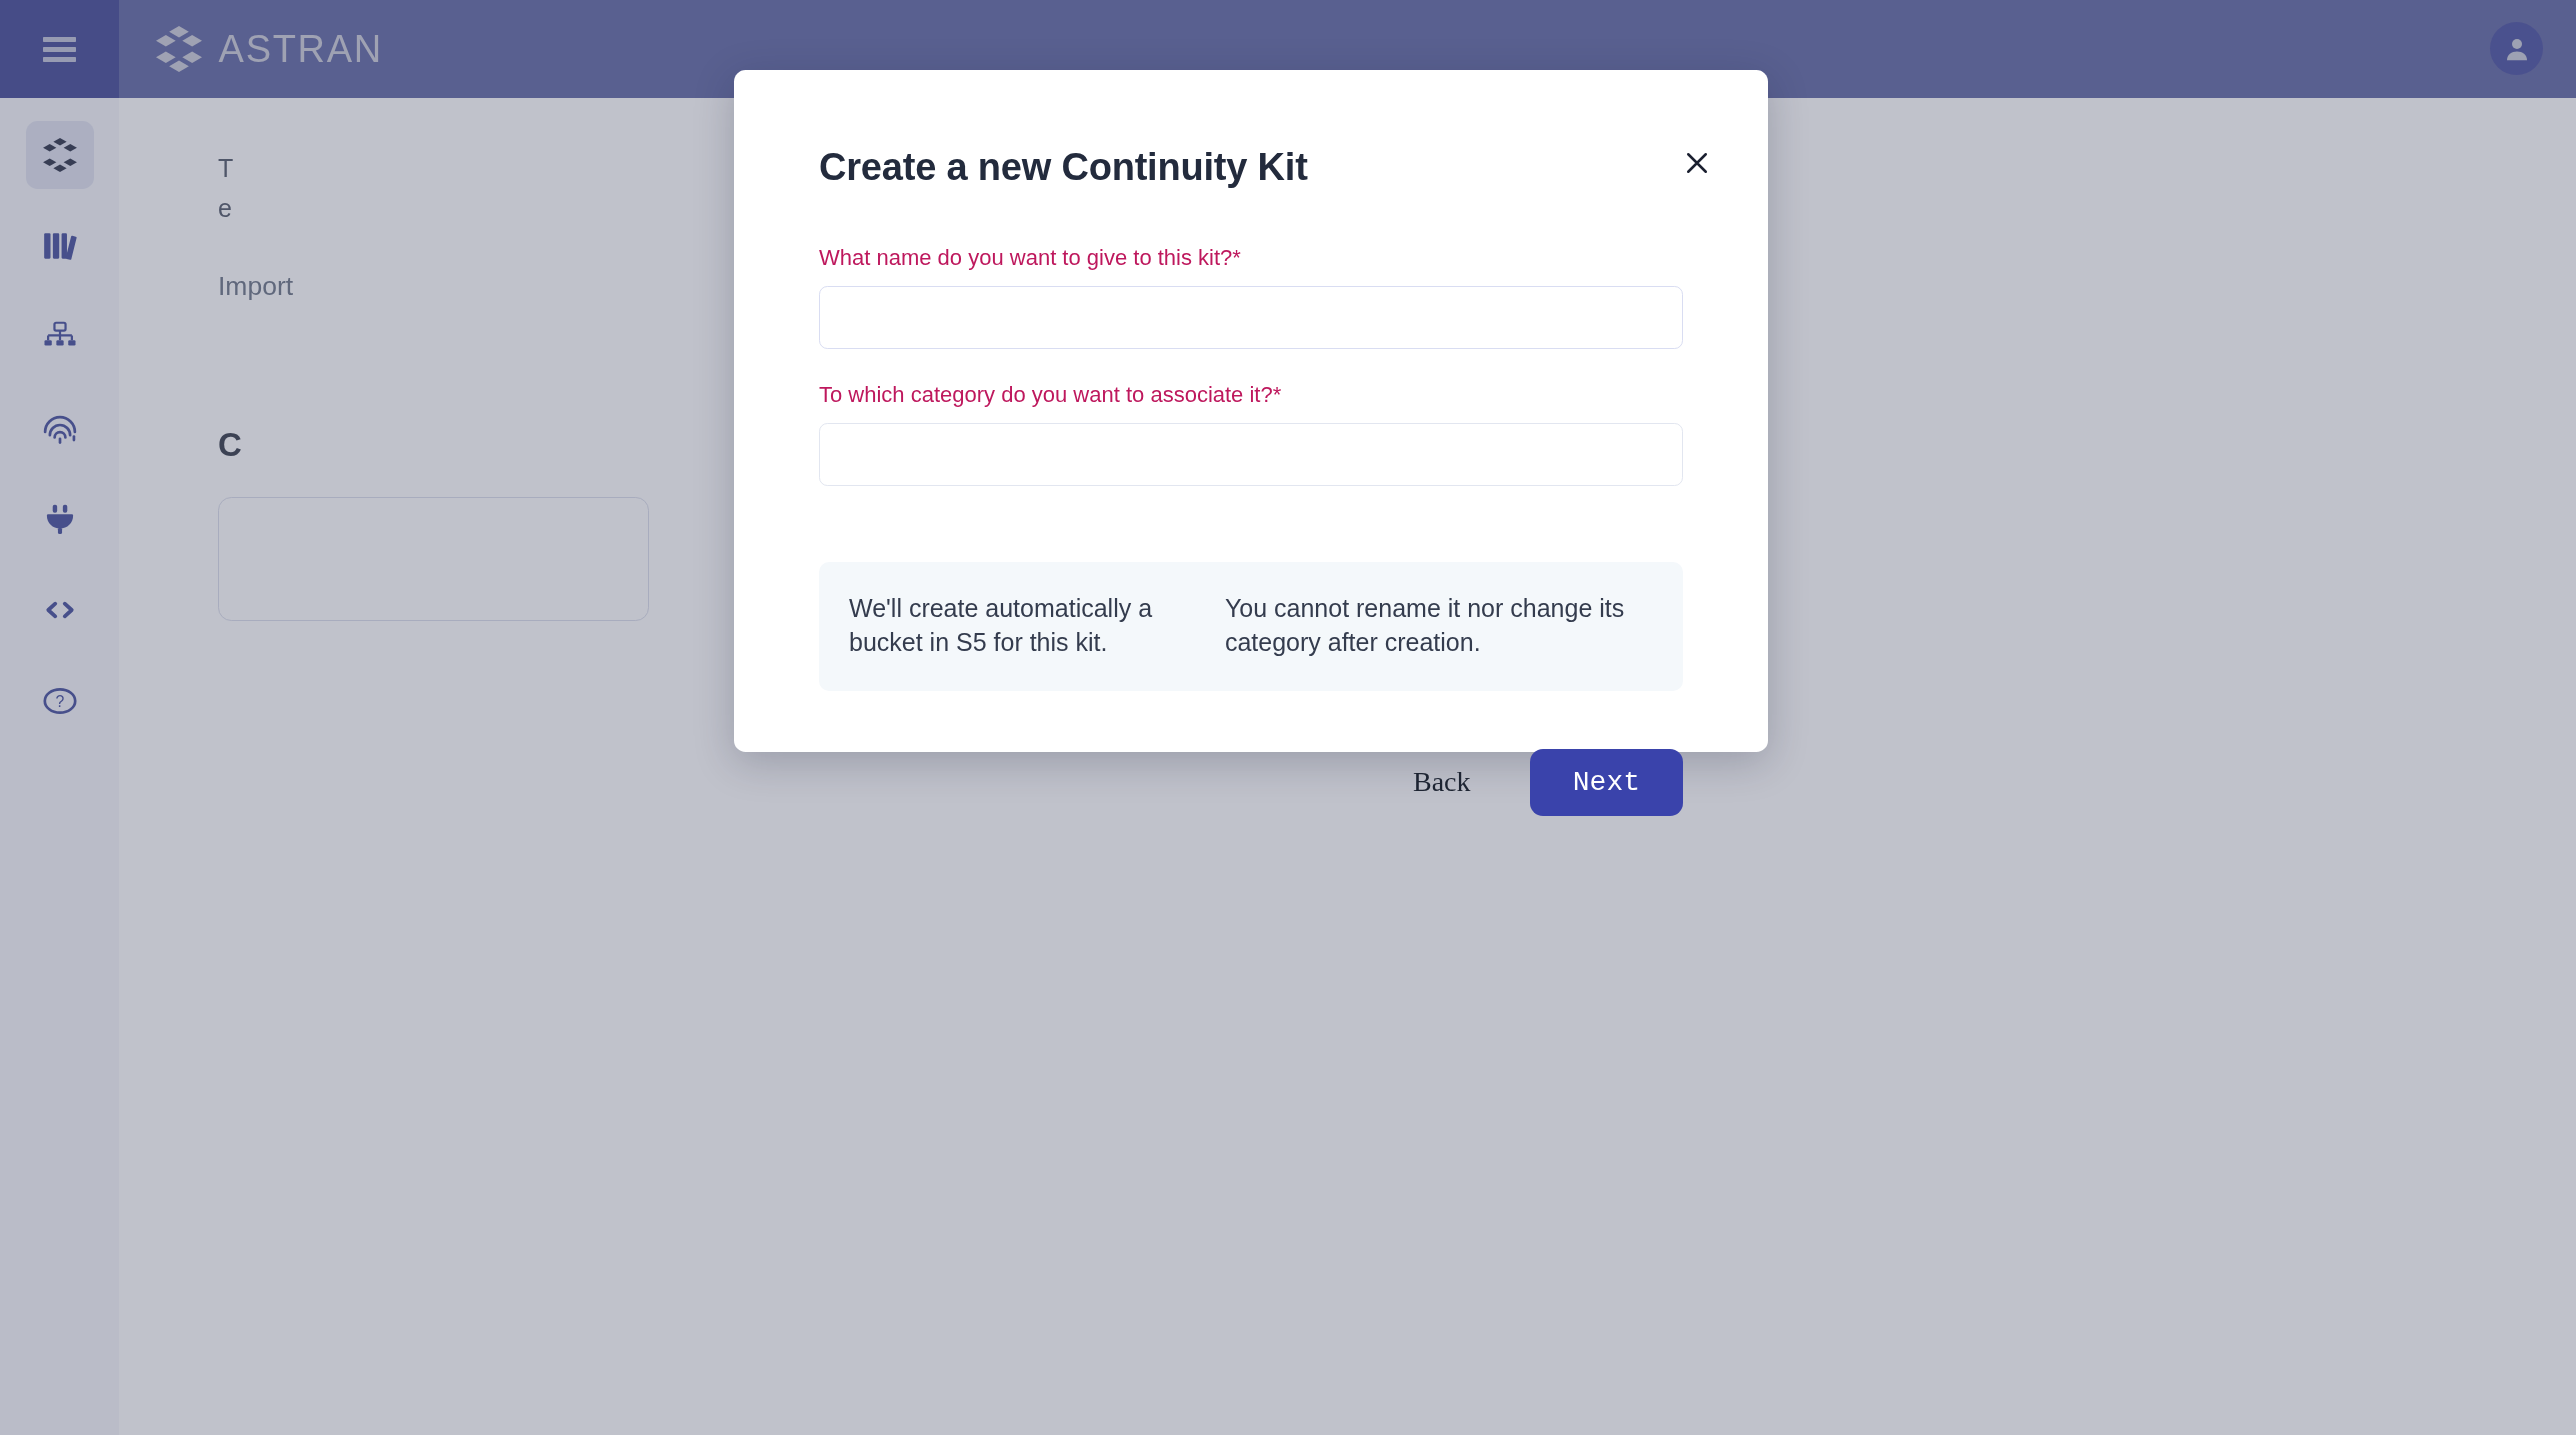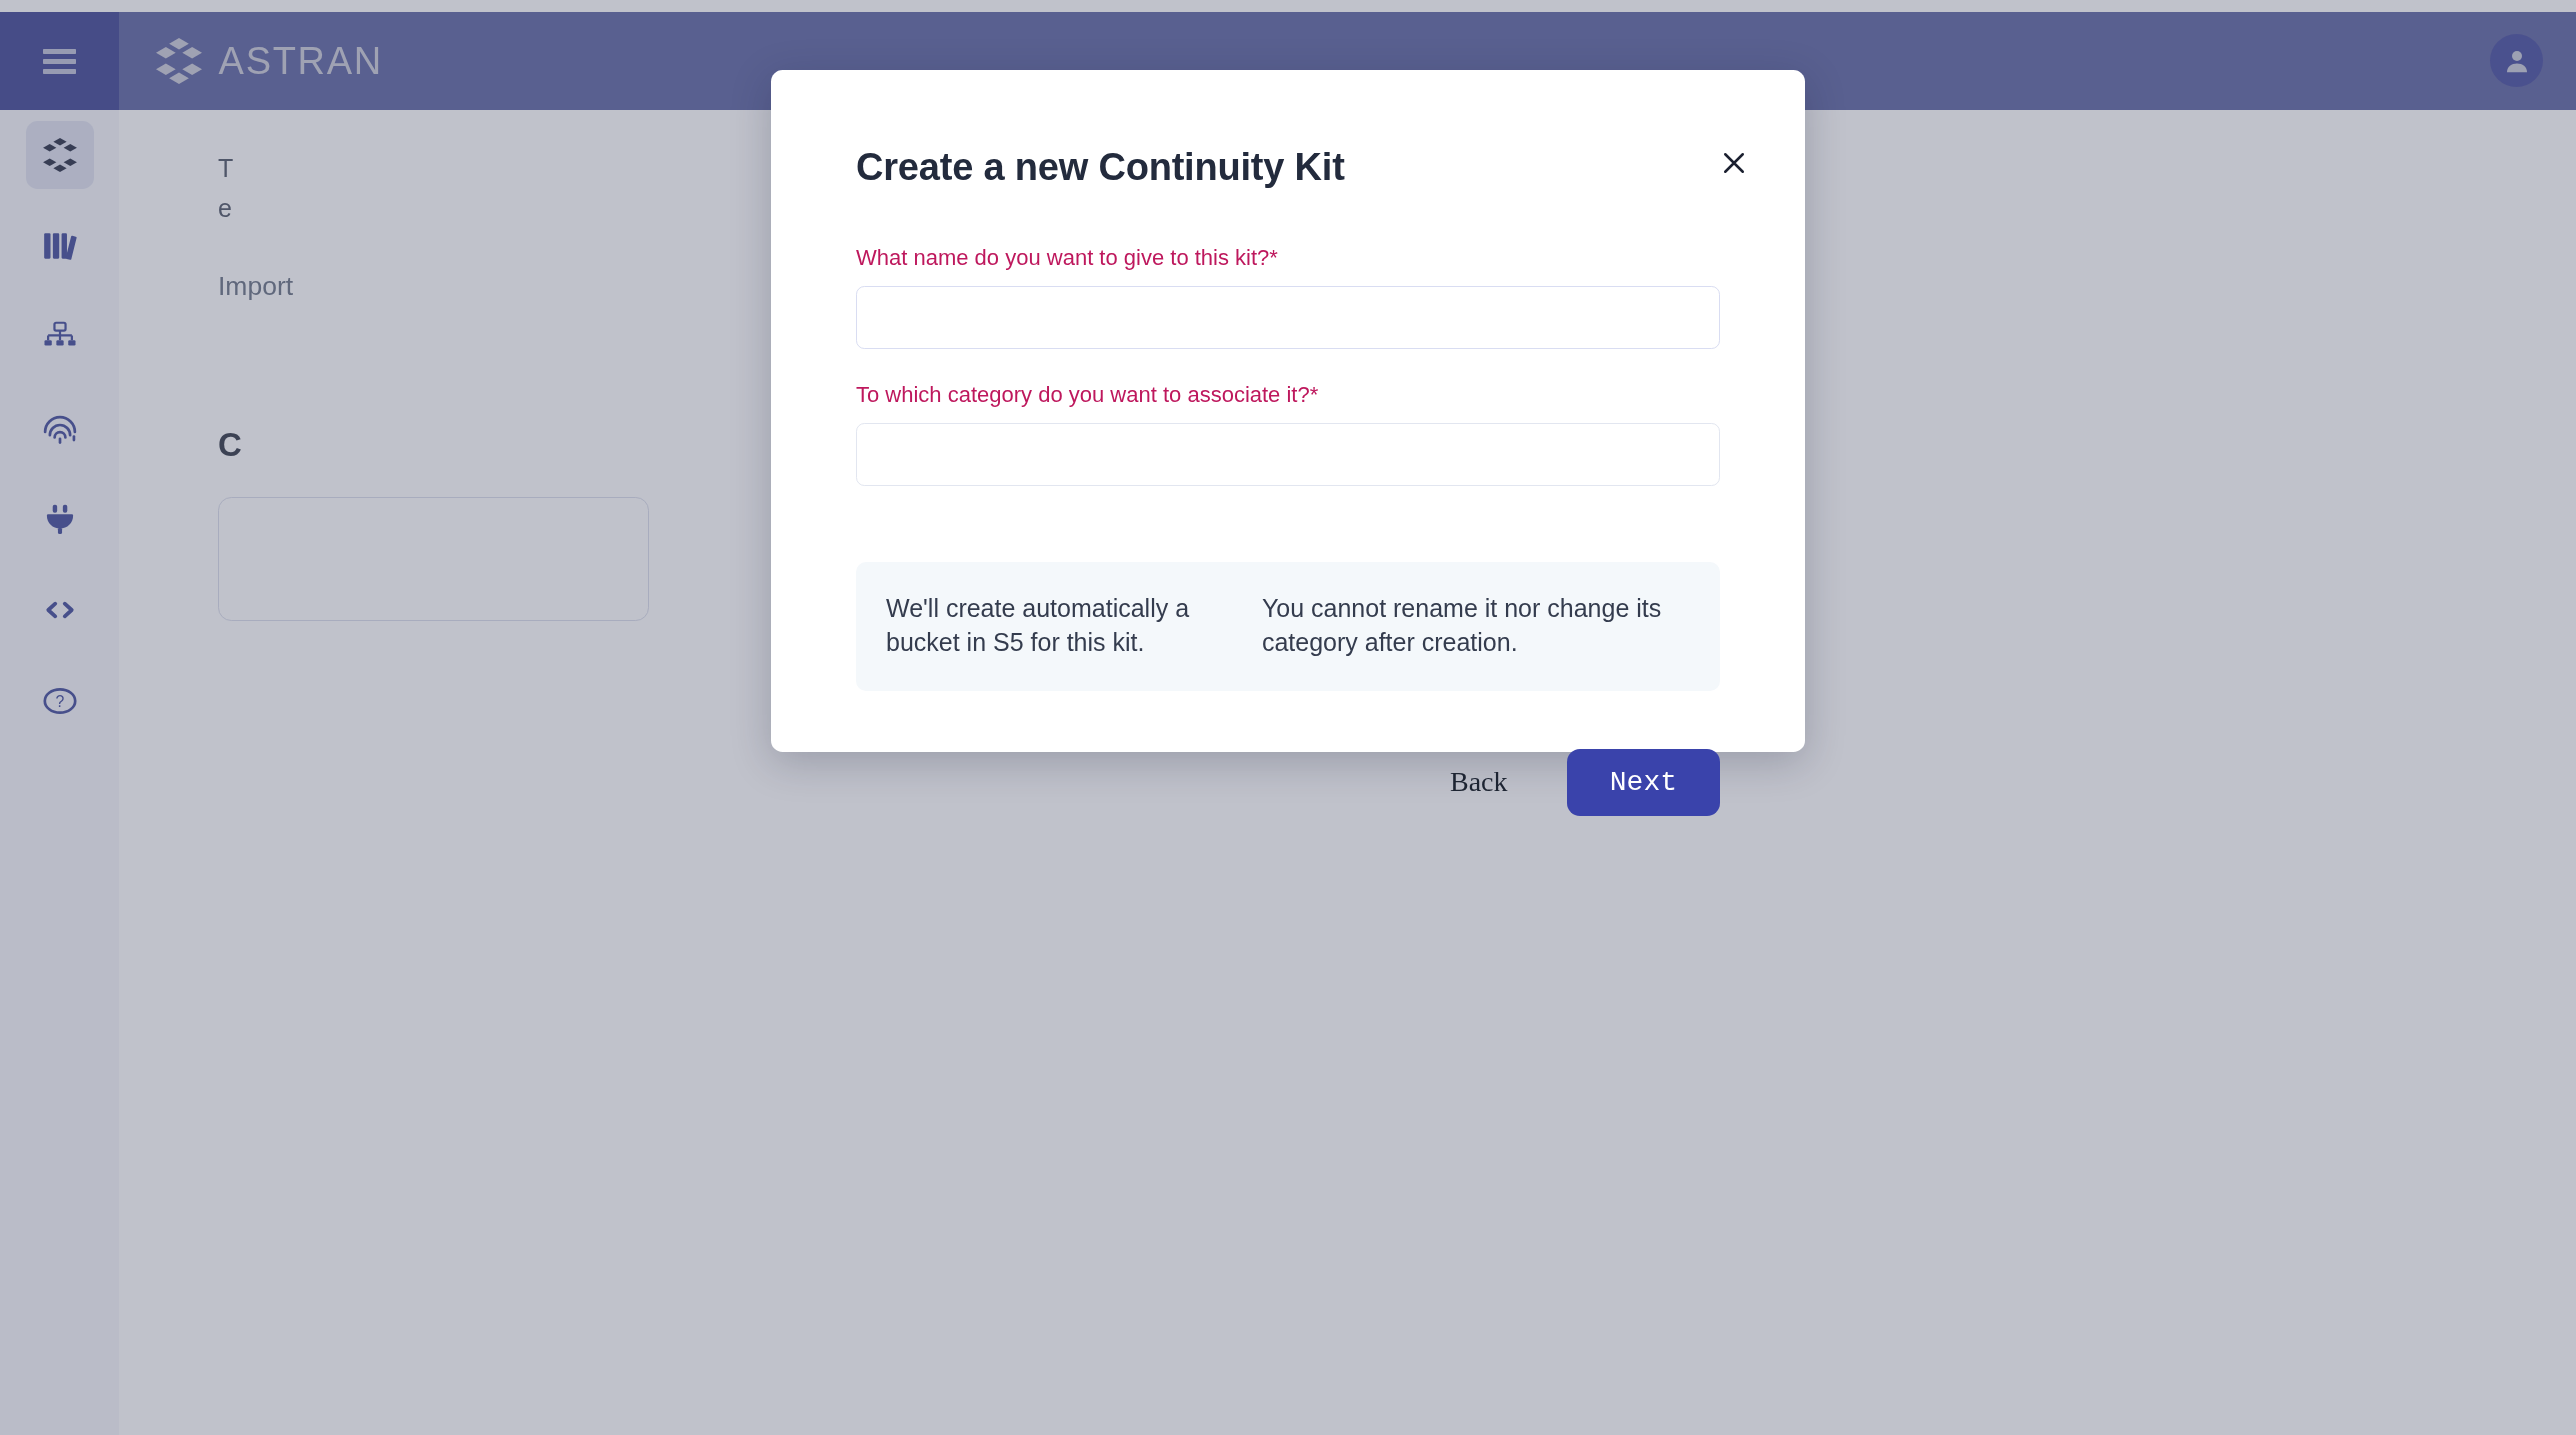--- a/index.html
+++ b/index.html
@@ -14,21 +14,21 @@
 
   #app {
     position: relative;
     width: 2576px;
     height: 1436px;
   }
 
   
   .topbar {
     position: absolute;
-    top: 12px; left: 0;
+    top: 0; left: 0;
     width: 2576px;
     height: 98px;
     background: #4f5699;
     display: flex;
     align-items: center;
     z-index: 5;
   }
   .topbar-left {
     width: 119px;
     height: 98px;
@@ -158,21 +158,21 @@
   .overlay {
     position: absolute;
     inset: 0;
     background: rgba(105, 110, 130, 0.42);
     z-index: 10;
   }
 
   
   .modal {
     position: absolute;
-    left: 771px;
+    left: 734px;
     top: 70px;
     width: 1034px;
     height: 682px;
     background: #ffffff;
     border-radius: 11.6px;
     z-index: 20;
     box-shadow: 0 10px 40px rgba(20, 24, 50, 0.22);
     padding: 0;
   }
   .modal-close {

